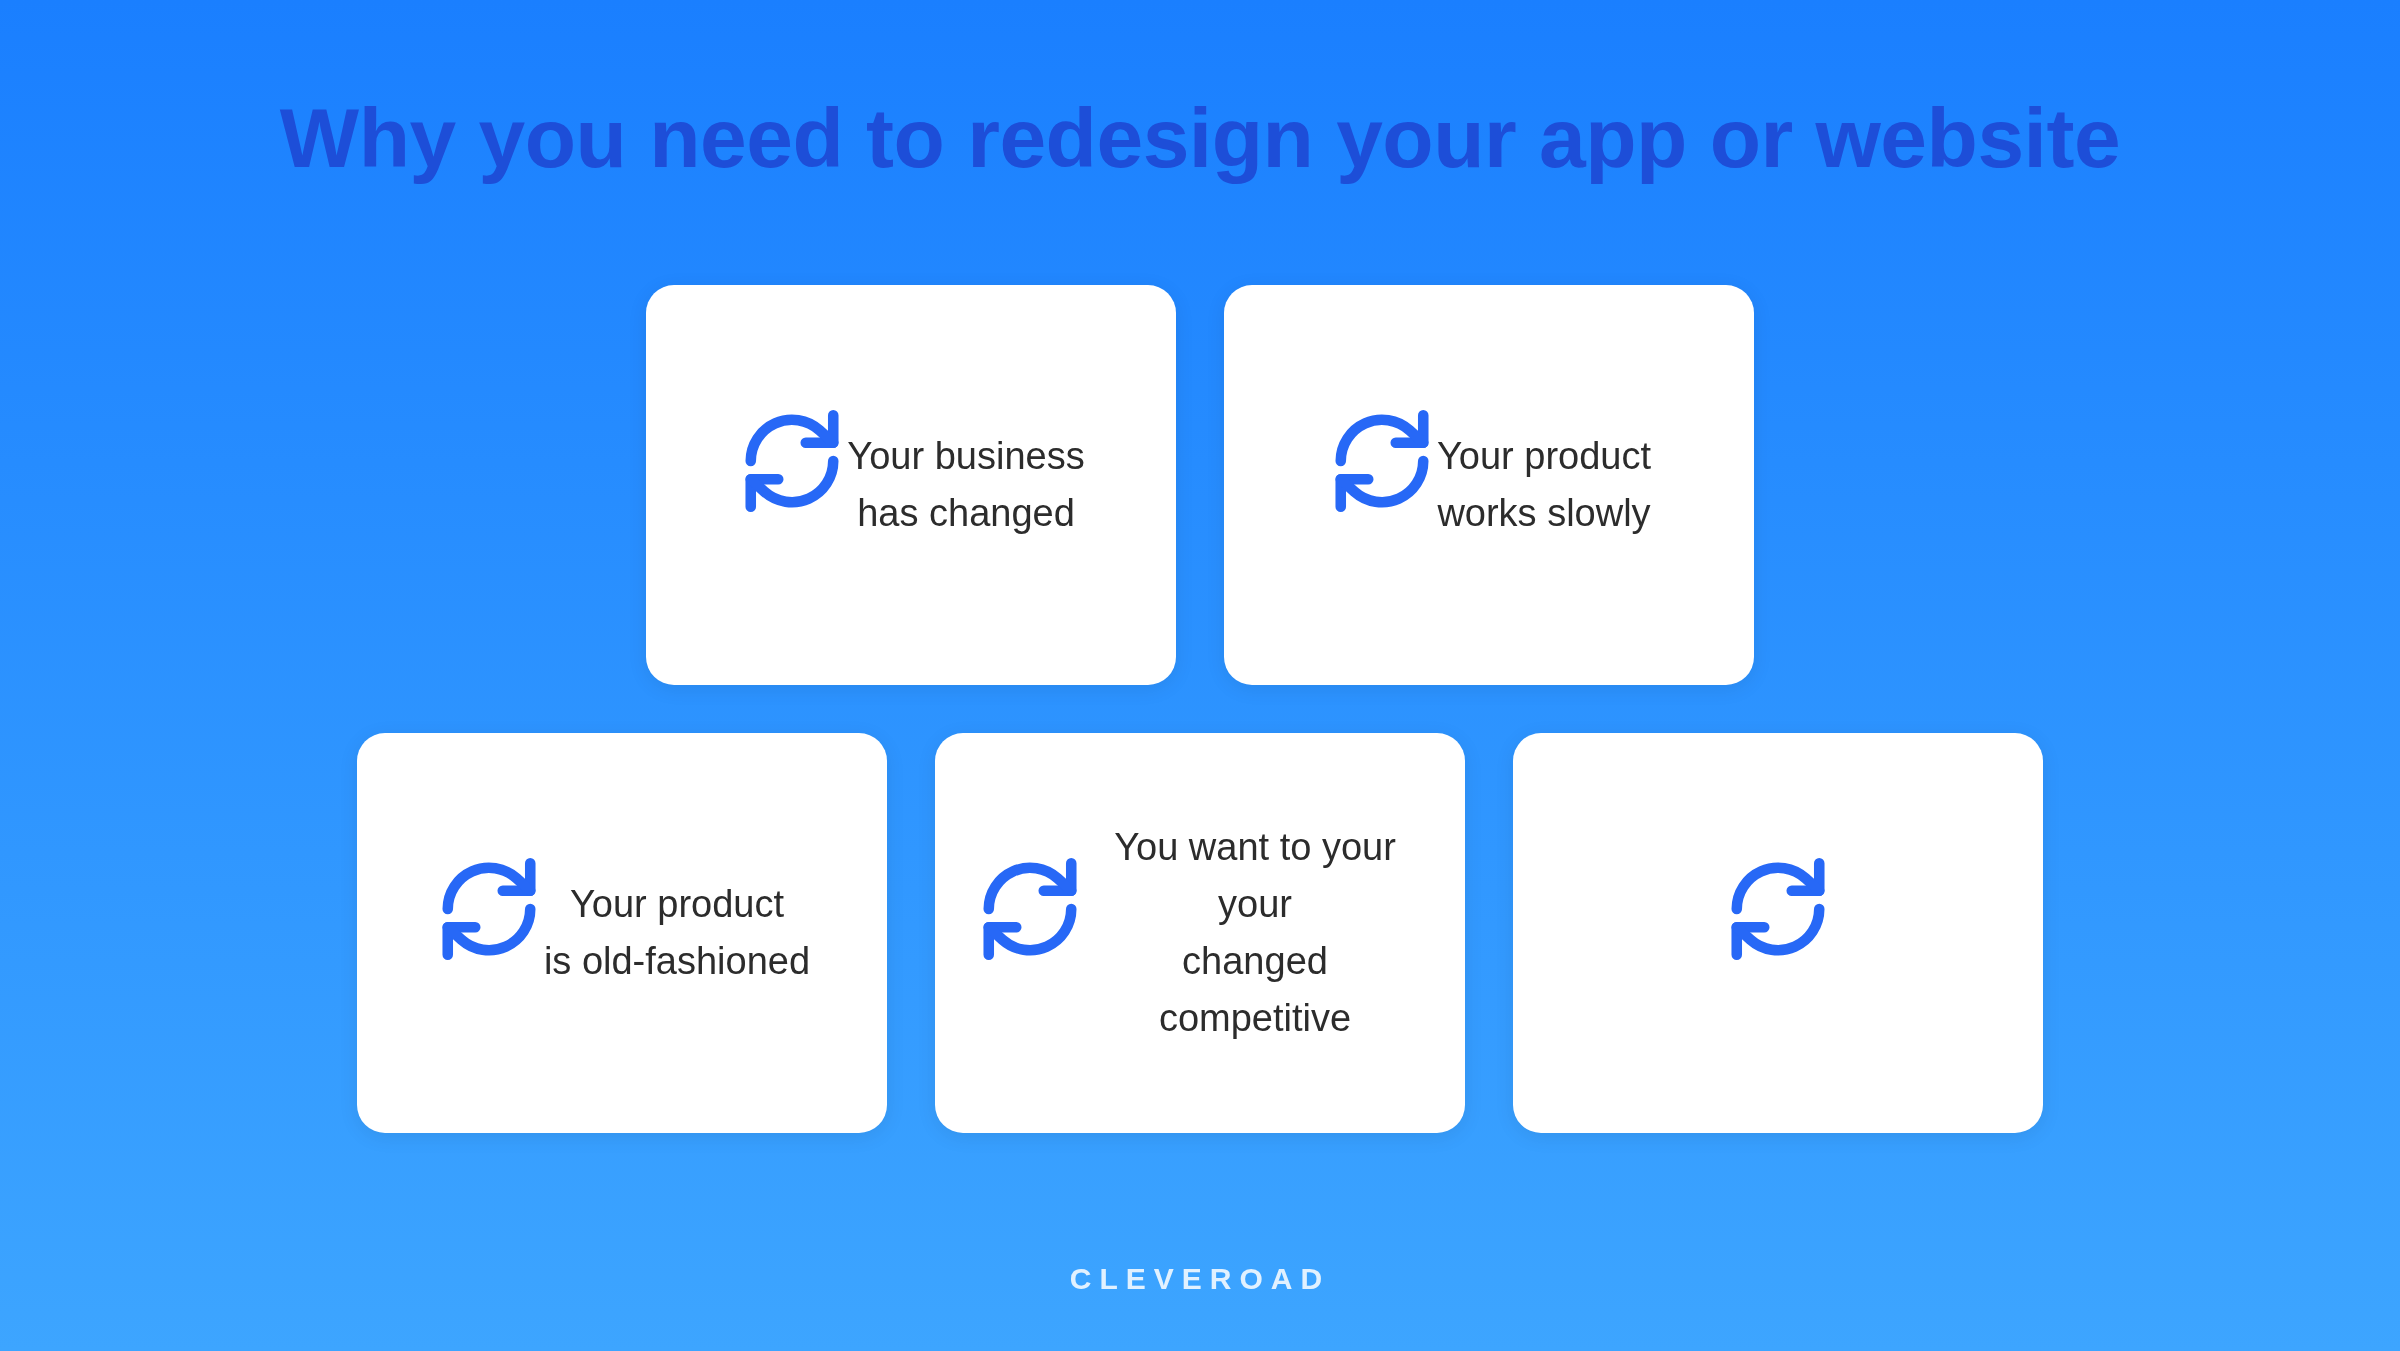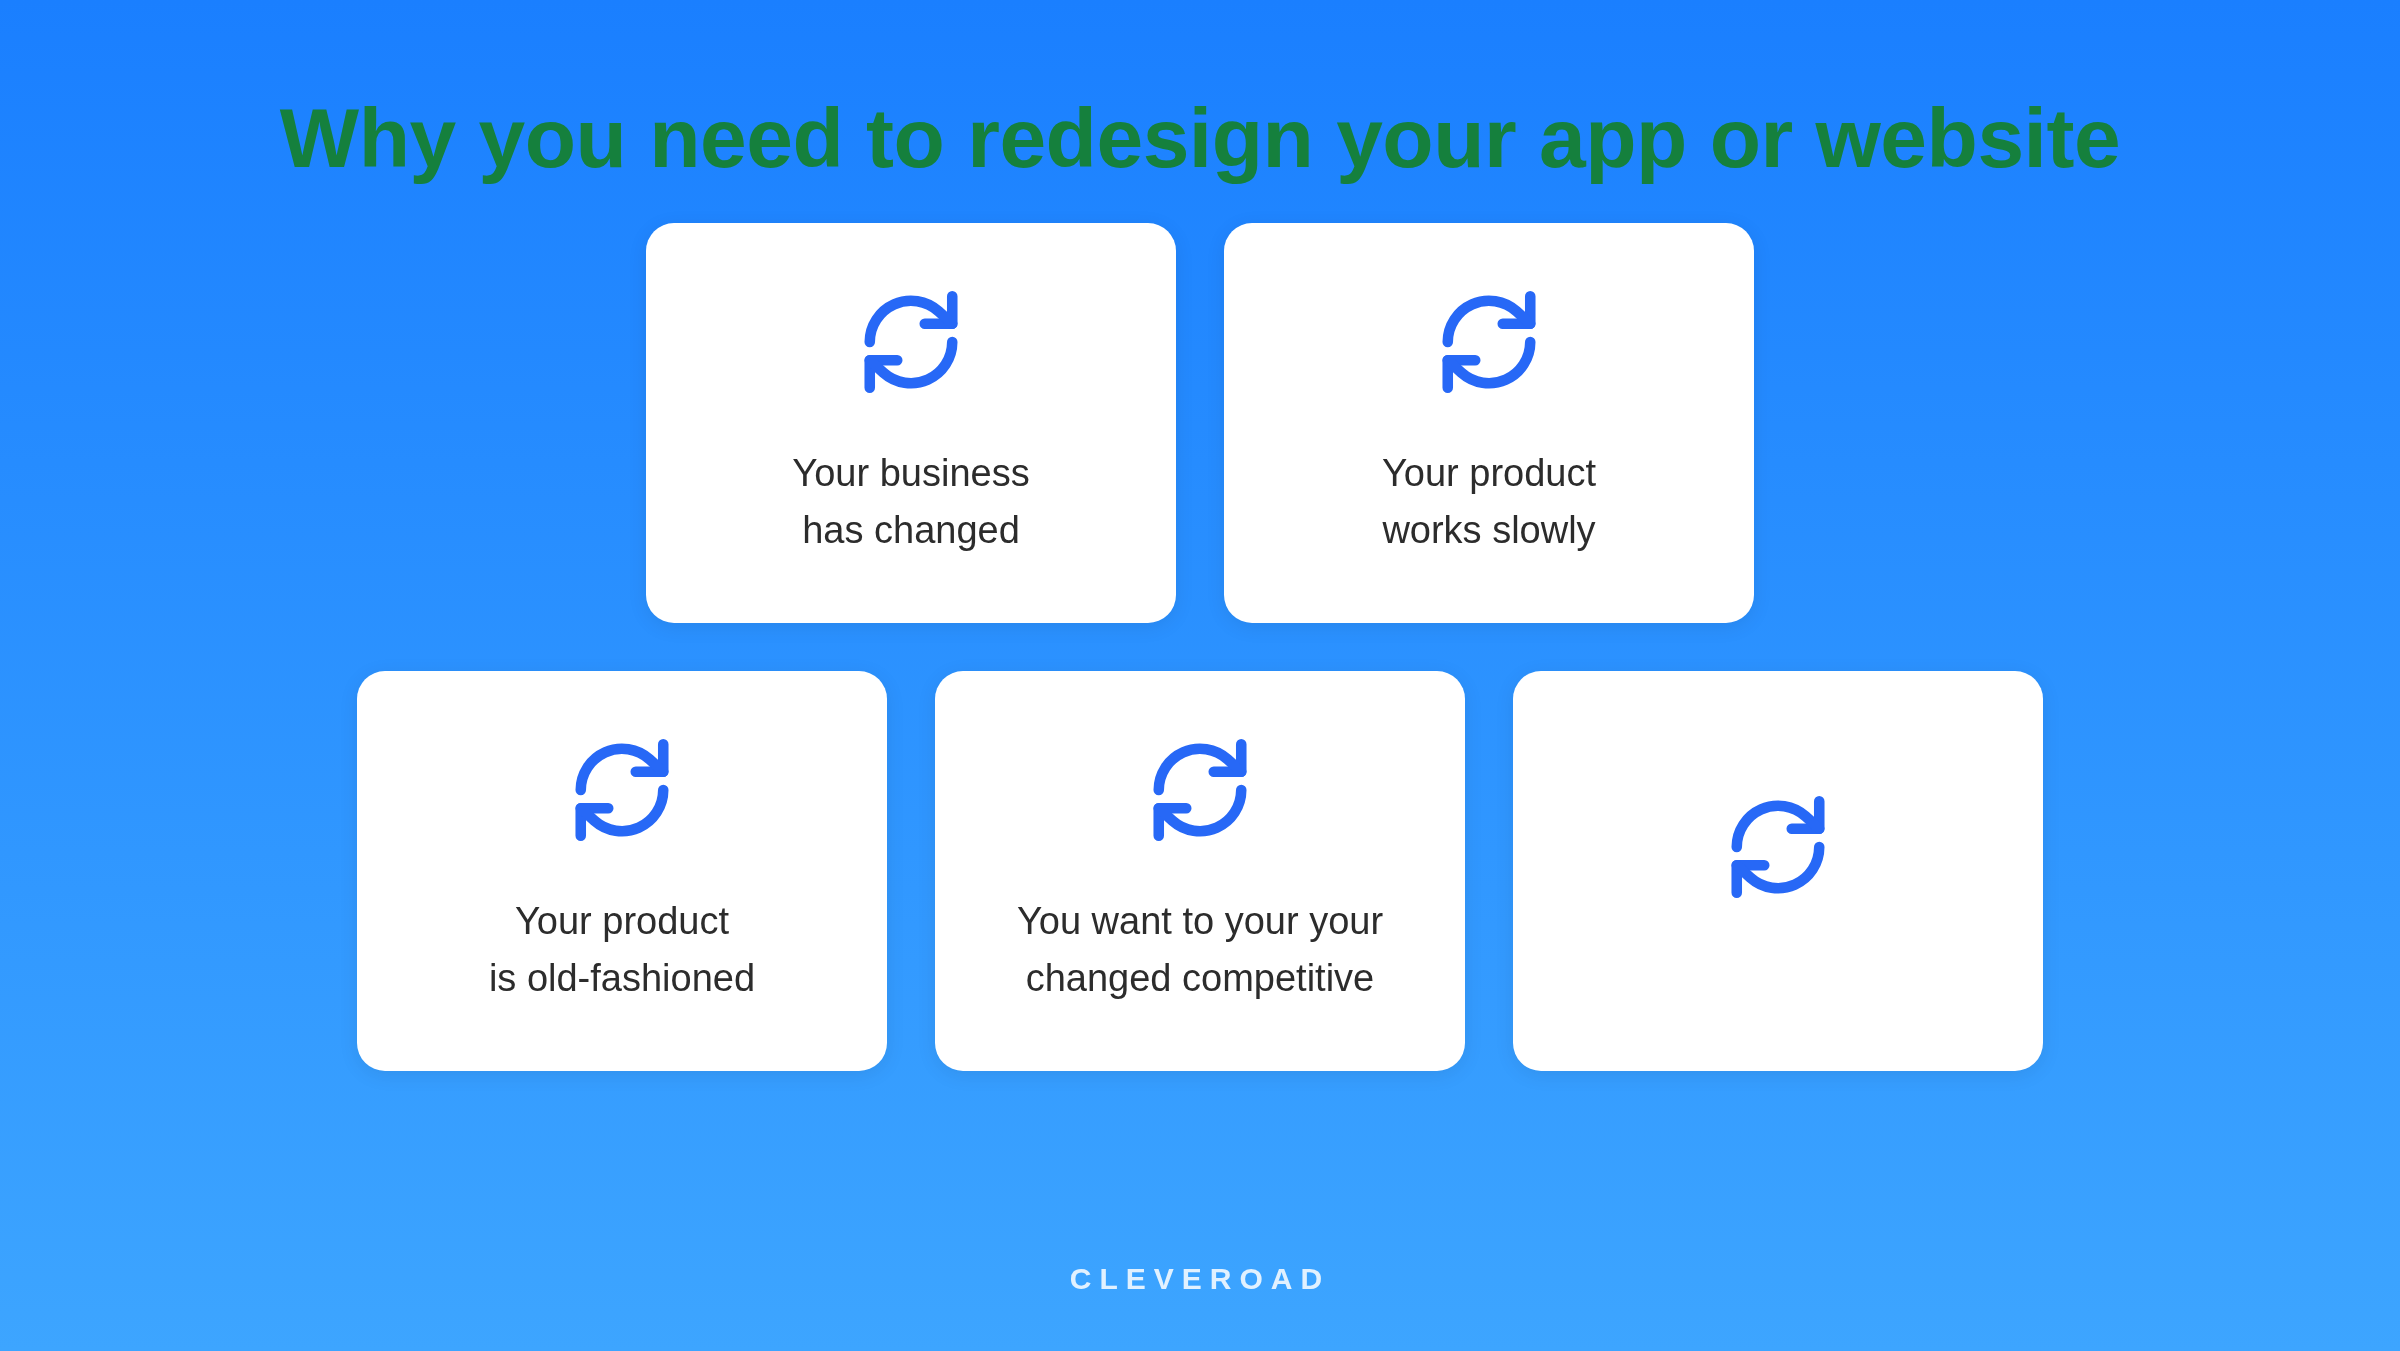--- a/index.html
+++ b/index.html
@@ -15,25 +15,25 @@
       background: linear-gradient(180deg, #1a7fff 0%, #3da5ff 100%);
       display: flex;
       flex-direction: column;
       align-items: center;
       padding-top: 90px;
       position: relative;
       overflow: hidden;
     }
     
     .title {
-      color: #15803d;
+      color: #1d4ed8;
       font-size: 84px;
       font-weight: 800;
       text-align: center;
-      margin-bottom: 36px;
+      margin-bottom: 98px;
       letter-spacing: -0.5px;
     }
     
     .cards-container {
       display: flex;
       flex-direction: column;
       gap: 48px;
       align-items: center;
     }
     
@@ -42,21 +42,21 @@
       gap: 48px;
       justify-content: center;
     }
     
     .card {
       background: #ffffff;
       border-radius: 28px;
       width: 530px;
       height: 400px;
       display: flex;
-      flex-direction: column;
+      flex-direction: row;
       align-items: center;
       justify-content: center;
       padding: 40px;
       box-shadow: 0 4px 20px rgba(0, 0, 0, 0.08);
     }
     
     .icon-wrapper {
       margin-bottom: 48px;
     }
     

